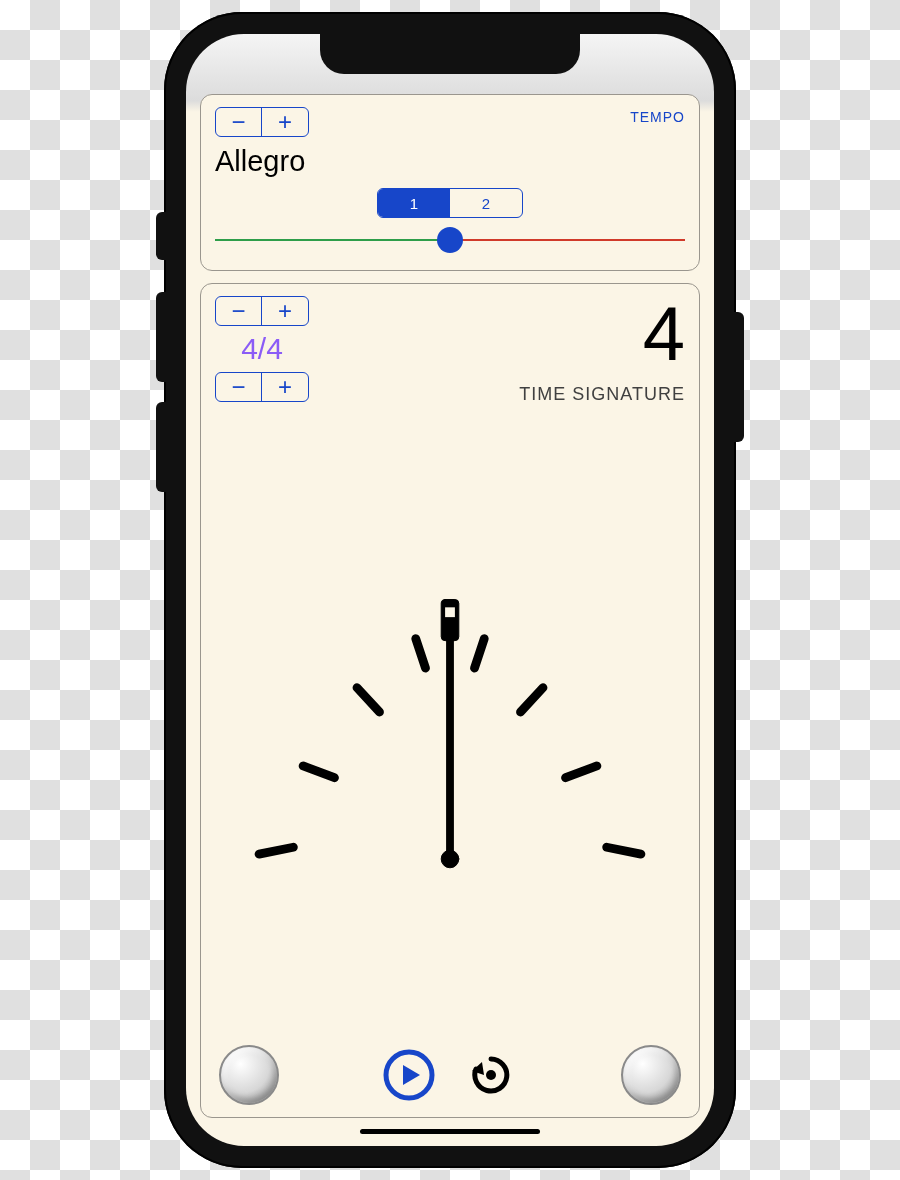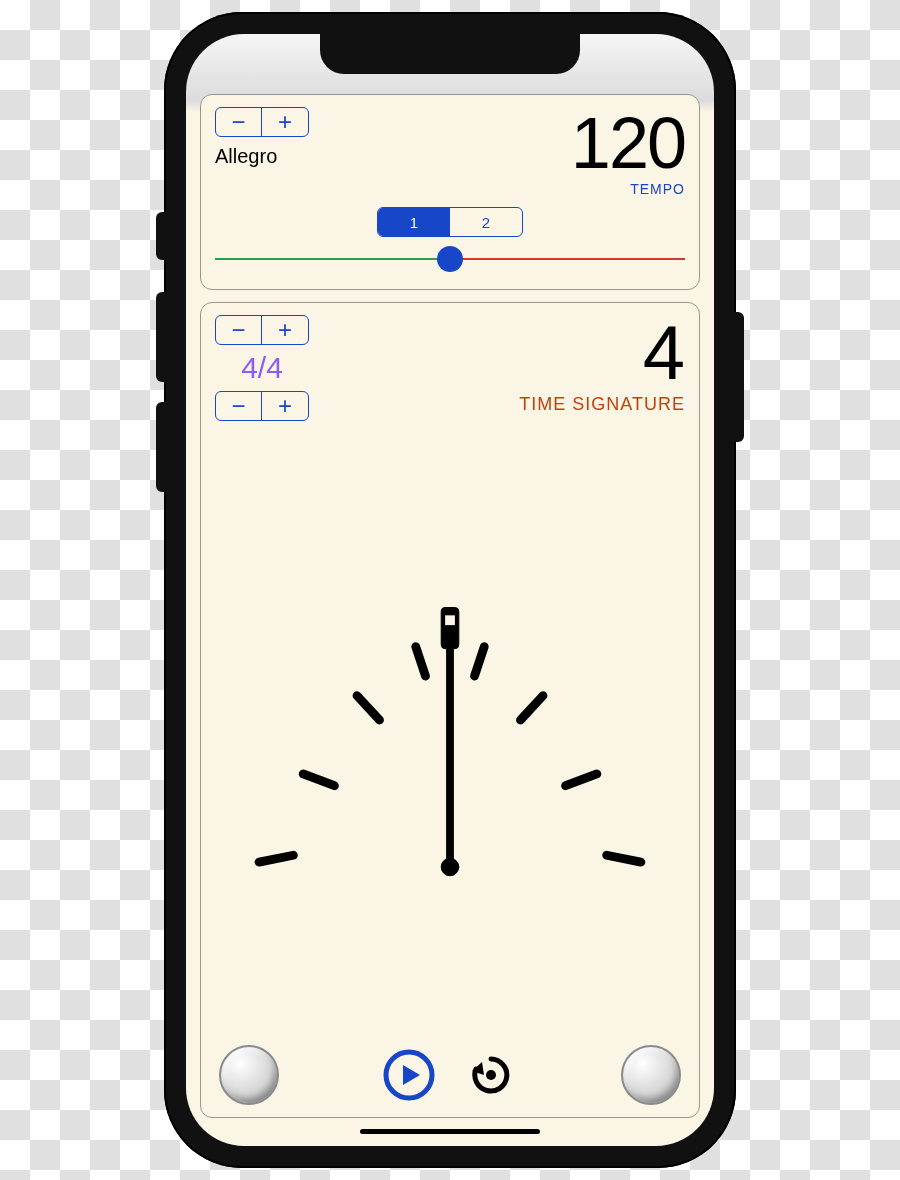--- a/index.html
+++ b/index.html
@@ -111,21 +111,21 @@
     font-weight: 400;
     display: flex;
     align-items: center;
     justify-content: center;
   }
   .stepper button:first-child { border-right: 1.5px solid #1746c9; }
 
   
   .tempo-top { display: flex; align-items: flex-start; justify-content: space-between; }
   .tempo-left { display: flex; flex-direction: column; gap: 4px; }
-  .tempo-name { font-size: 20px; color: #000; margin-top: 4px; }
+  .tempo-name { font-size: 29px; color: #000; margin-top: 4px; }
   .tempo-value { font-size: 72px; font-weight: 400; color: #000; letter-spacing: -2px; line-height: 1; text-align: right; }
   .tempo-label { font-size: 14px; color: #1746c9; text-align: right; letter-spacing: 1px; margin-top: 2px; }
 
   
   .segmented {
     display: inline-flex;
     border: 1.5px solid #1746c9;
     border-radius: 6px;
     overflow: hidden;
     height: 30px;
@@ -172,21 +172,21 @@
     background: #1746c9;
     border-radius: 50%;
     transform: translate(-50%, -50%);
   }
 
   
   .sig-top { display: flex; align-items: flex-start; justify-content: space-between; }
   .sig-left { display: flex; flex-direction: column; gap: 6px; align-items: flex-start; }
   .sig-text { font-size: 30px; color: #8b5cf6; text-align: center; width: 94px; }
   .beat-value { font-size: 76px; font-weight: 400; color: #000; line-height: 1; text-align: right; }
-  .sig-label { font-size: 18px; color: #c2410c; text-align: right; letter-spacing: 1px; margin-top: 3px; }
+  .sig-label { font-size: 18px; color: #404040; text-align: right; letter-spacing: 1px; margin-top: 12px; }
 
   
   .dial-wrap {
     flex: 1;
     position: relative;
     display: flex;
     align-items: flex-end;
     justify-content: center;
     padding-bottom: 10px;
   }
@@ -233,21 +233,20 @@
     <div class="card tempo-card">
       <div class="tempo-top">
         <div class="tempo-left">
           <div class="stepper">
             <button>−</button>
             <button>+</button>
           </div>
           <div class="tempo-name">Allegro</div>
         </div>
         <div>
-          <div class="tempo-value">120</div>
           <div class="tempo-label">TEMPO</div>
         </div>
       </div>
       <div class="seg-row">
         <div class="segmented">
           <button class="seg active">1</button>
           <button class="seg">2</button>
         </div>
       </div>
       <div class="slider-row">

